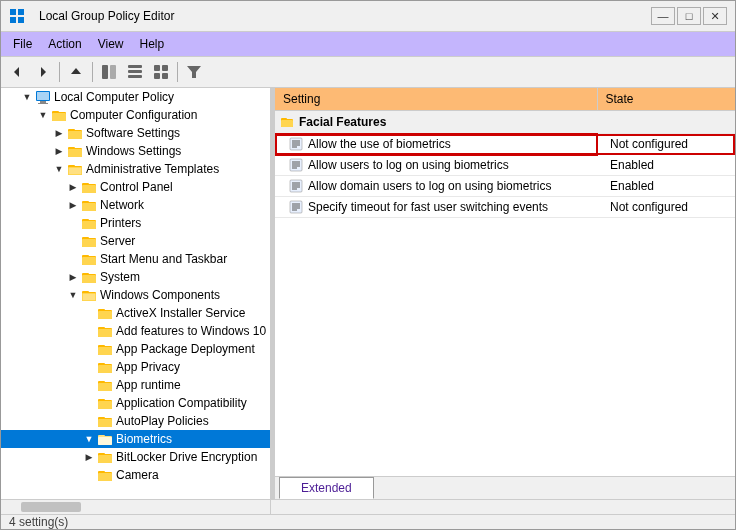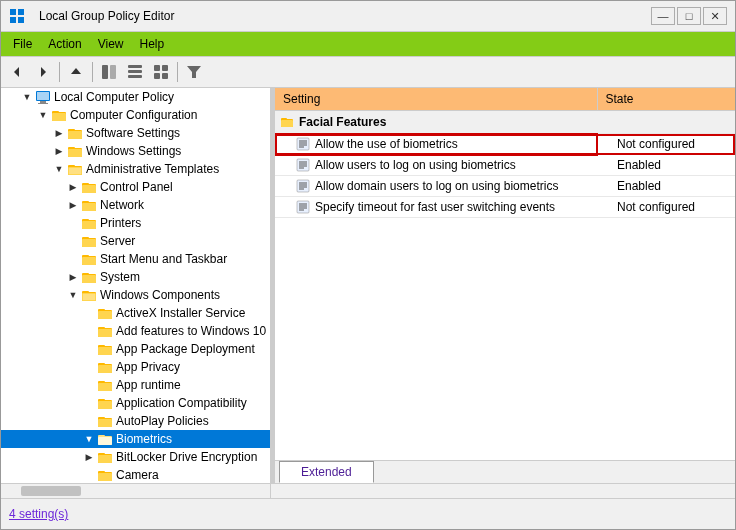--- a/index.html
+++ b/index.html
@@ -54,21 +54,21 @@
       cursor: pointer;
       font-size: 11px;
       display: flex;
       align-items: center;
       justify-content: center;
       color: #333;
     }
 
     
     .menu-bar {
-      background: #84cc16;
+      background: #c4b5fd;
       padding: 2px 4px;
       display: flex;
       gap: 0;
       border-bottom: 1px solid #ccc;
     }
     .menu-item {
       padding: 3px 8px;
       cursor: pointer;
       font-size: 12px;
       color: #000;
@@ -189,21 +189,21 @@
       padding: 4px 8px;
       text-align: left;
       border-bottom: 1px solid #ccc;
       border-right: 1px solid #ccc;
       font-weight: normal;
       font-size: 12px;
       background: #fdba74;
     }
     th:last-child { border-right: none; }
     td {
-      padding: 2px 20px;
+      padding: 2px 13px;
       border-bottom: 1px solid #e8e8e8;
       font-size: 12px;
       vertical-align: middle;
     }
 
     .row-icon {
       width: 16px;
       height: 16px;
       display: inline-flex;
       align-items: center;
@@ -221,24 +221,23 @@
     .section-header td {
       background: #f0f0f0;
       font-weight: bold;
       padding: 3px 4px;
     }
 
     
     .status-bar {
       background: #f0f0f0;
       border-top: 1px solid #ccc;
-      padding: 8px 8px;
-      font-size: 12px;
-      color: #6d28d9;
-      text-decoration: underline;
+      padding: 0 8px;
+      font-size: 12px;
+      color: #404040;
     }
 
     
     .tab-bar {
       background: #f0f0f0;
       border-top: 1px solid #ccc;
       display: flex;
       align-items: flex-end;
       padding: 0 4px;
       gap: 0;

